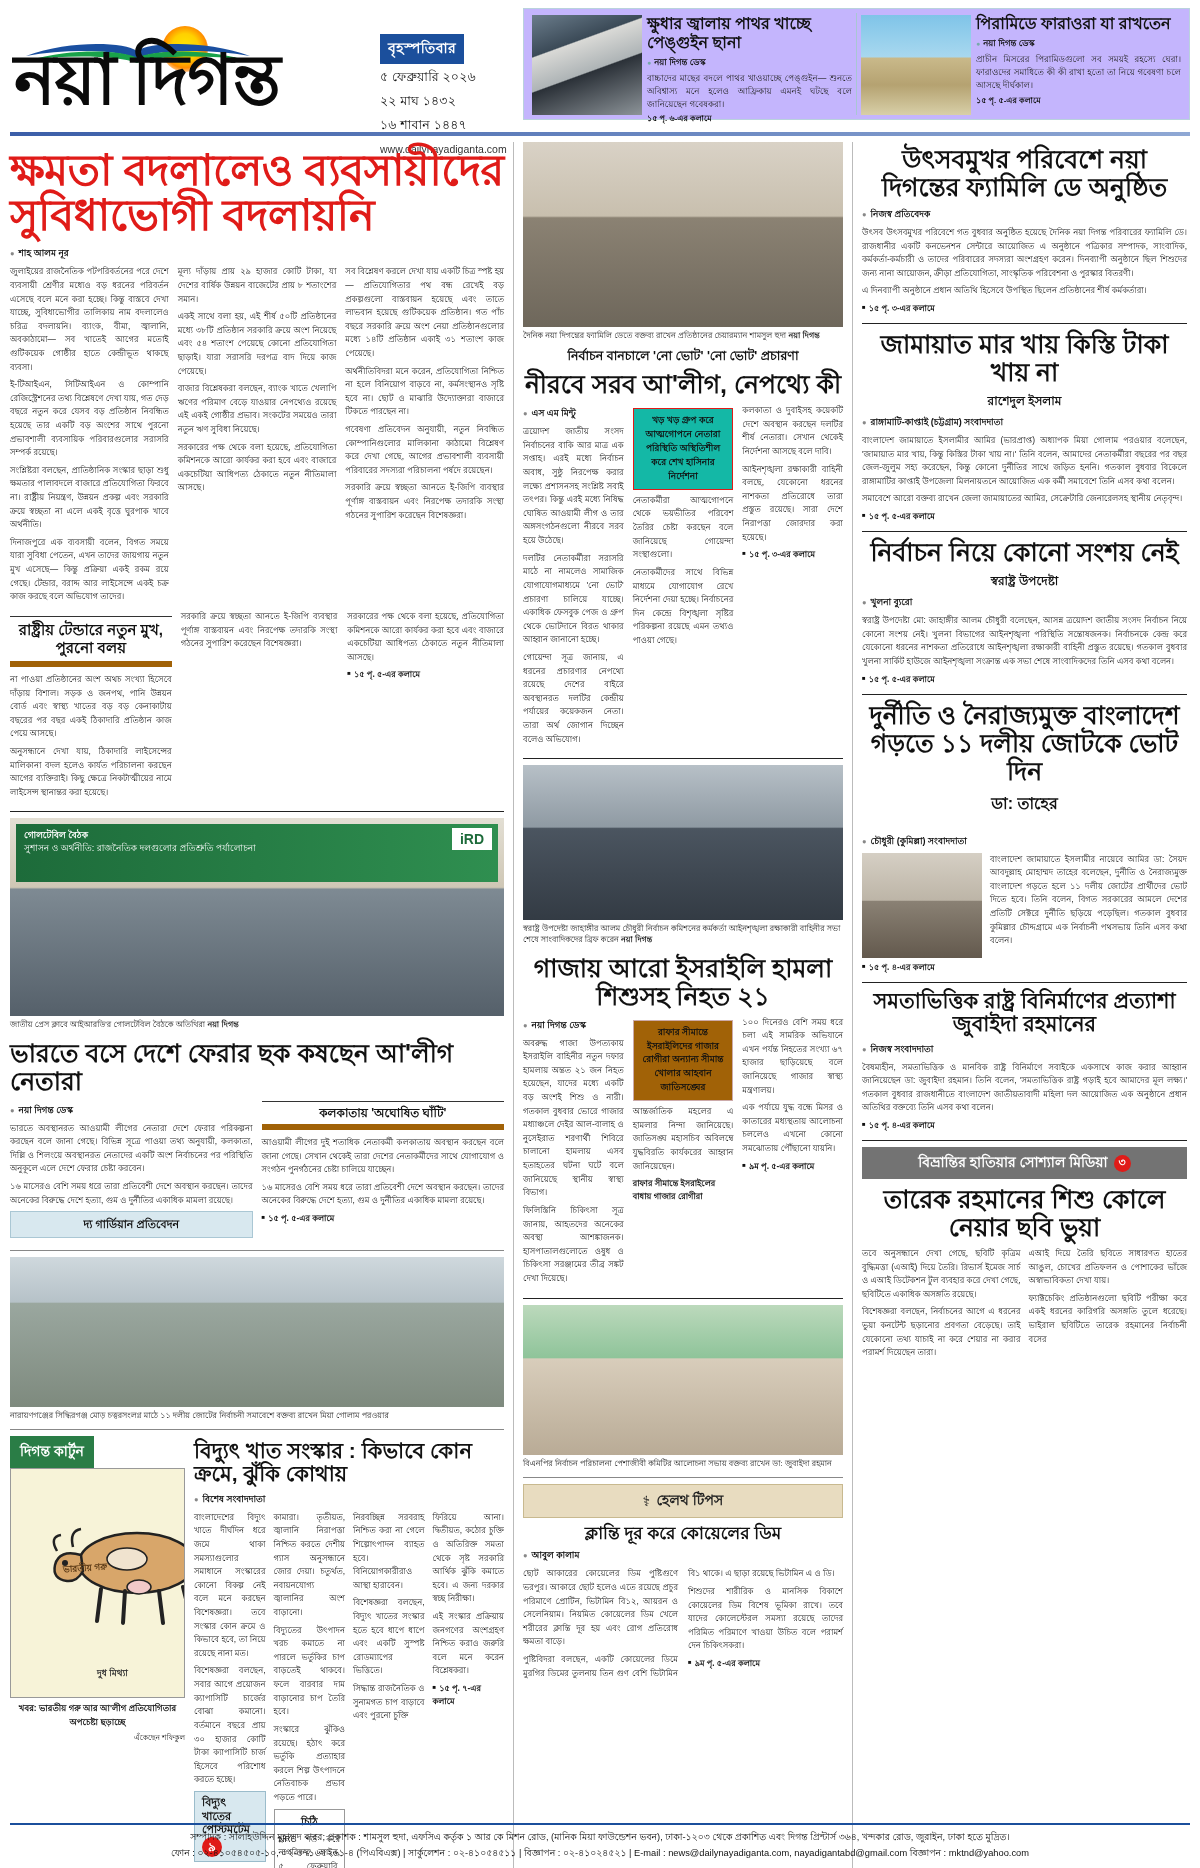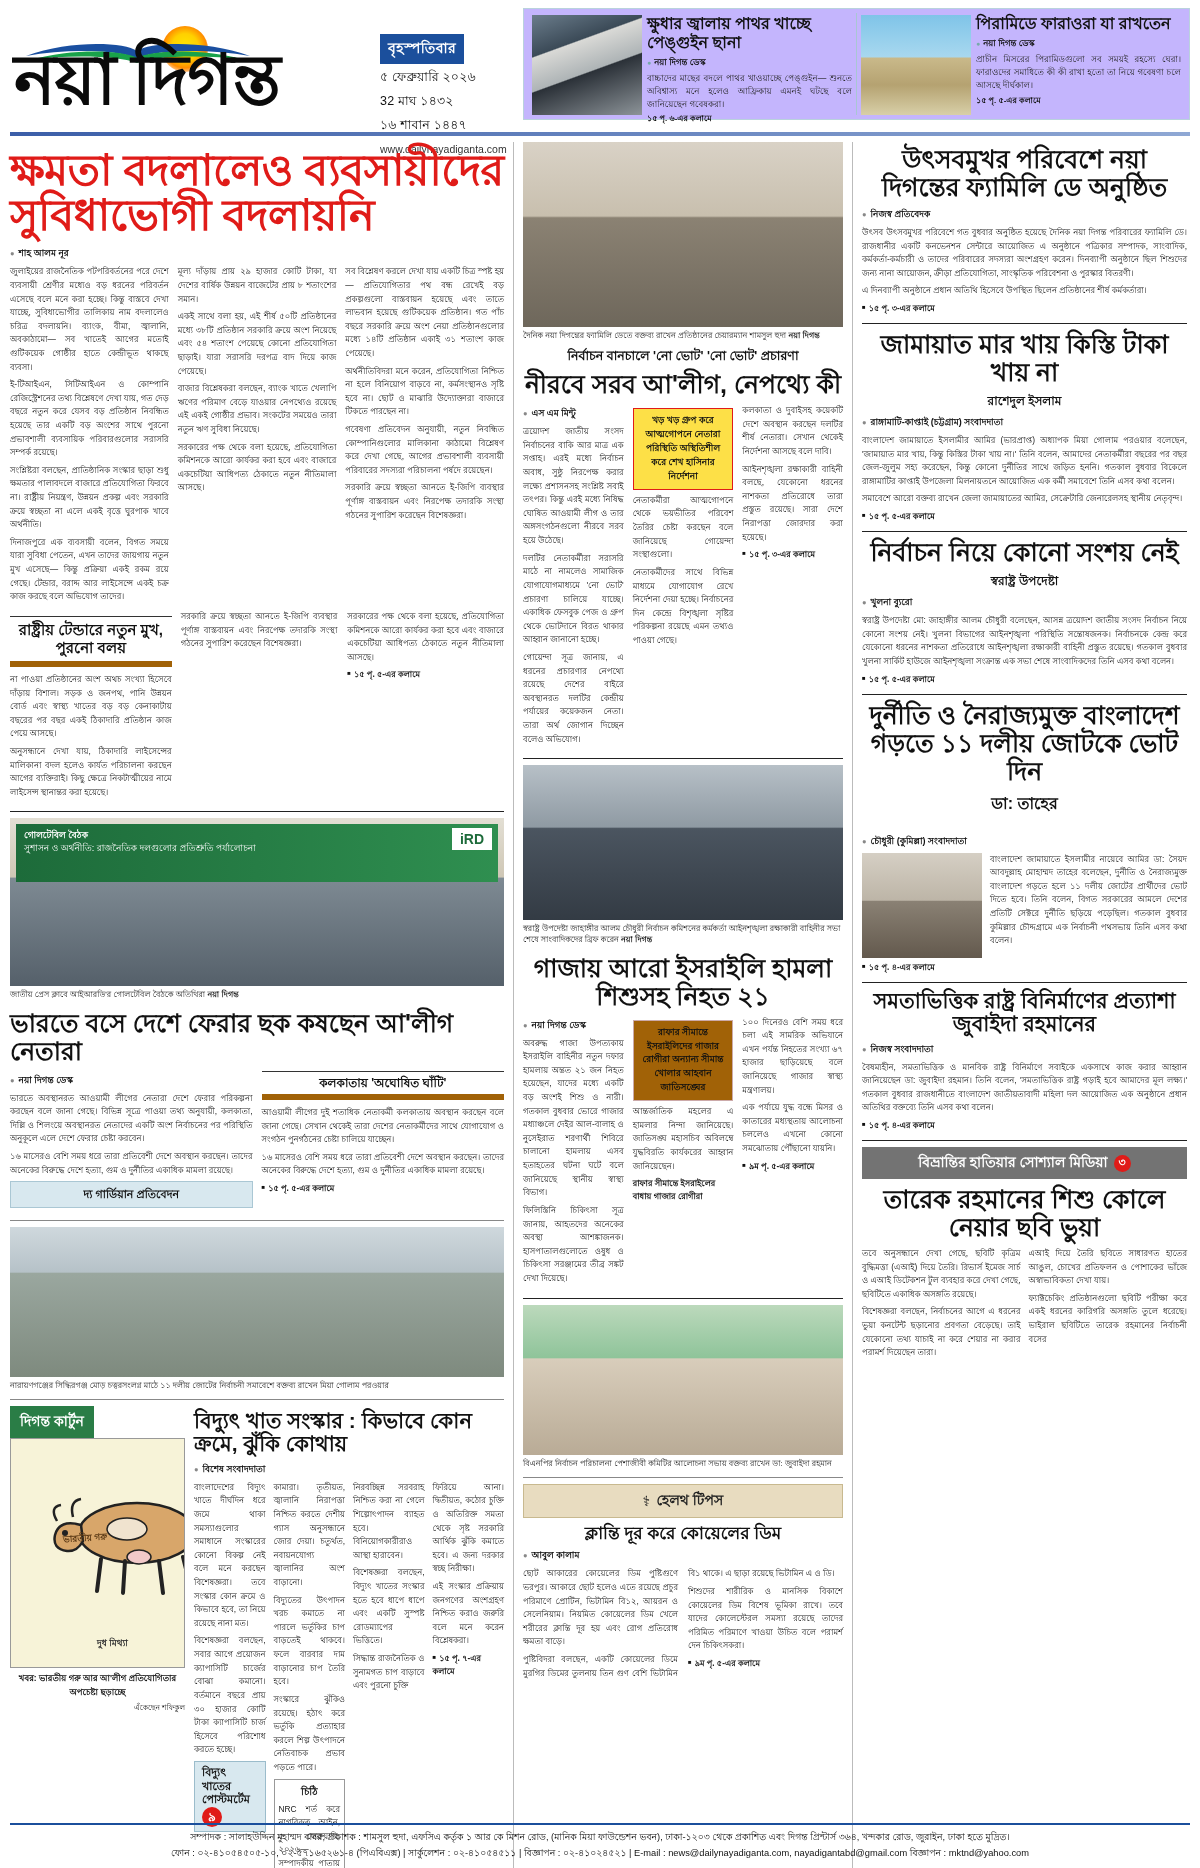--- a/index.html
+++ b/index.html
@@ -70,21 +70,21 @@
   .photo { background:#c9c9c9; width:100%; position:relative; overflow:hidden; }
   .cap { font-size:8px; line-height:1.4; margin-top:3px; color:#222; }
   .cap .src { font-weight:bold; }
 
   .hrule { border-top:1.6px solid #222; margin:8px 0 6px; }
   .hrule.thin { border-top:1px solid #888; }
 
   .boxed-sub { border-top:1px solid #333; border-bottom:6px solid #a16207; padding:4px 0; margin:6px 0; }
   .boxed-sub h4 { font-size:15px; text-align:center; line-height:1.2; }
 
-  .redbox { border:1.4px solid #e01b18; background:#fde047; padding:5px 6px; margin:4px 0;
+  .redbox { border:1.4px solid #e01b18; background:#14b8a6; padding:5px 6px; margin:4px 0;
             font-size:9px; line-height:1.55; font-weight:bold; text-align:center; }
   .tanbox { border:1px solid #caa; background:#a16207; padding:5px 6px; margin:4px 0;
             font-size:9px; line-height:1.55; text-align:center; font-weight:bold; }
   .bluebox { background:#d8e8ef; border:1px solid #aac7d4; padding:5px 6px; margin:4px 0;
              font-size:11px; line-height:1.3; font-weight:bold; text-align:center; }
 
   .sec-head { background:#737373; color:#fff; font-size:14px; font-weight:bold;
               padding:4px 8px; display:flex; align-items:center; justify-content:center; gap:6px; }
   .sec-head.tan { background:#e8dcc0; color:#222; border:1px solid #c8b98f; }
   .badge-num { background:#e01b18; color:#fff; border-radius:50%; width:17px; height:17px;
@@ -129,21 +129,21 @@
       <svg class="swoosh" viewBox="0 0 230 26">
         <path d="M2 14 C45 -2 100 0 113 9 C126 0 182 -2 226 14 C182 6 128 8 113 17 C98 8 44 6 2 14 Z" fill="#1a4fa0"></path>
         <path d="M6 18 C48 6 100 8 113 16 C126 8 180 6 222 18 C180 12 128 14 113 21 C98 14 46 12 6 18 Z" fill="#19a24a"></path>
       </svg>
       <div class="logo-text">নয়া দিগন্ত</div>
     </div>
 
     <div class="date-block">
       <div class="day-badge">বৃহস্পতিবার</div>
       <div class="date-line">৫ ফেব্রুয়ারি ২০২৬</div>
-      <div class="date-line">32 মাঘ ১৪৩২</div>
+      <div class="date-line">২২ মাঘ ১৪৩২</div>
       <div class="date-line">১৬ শাবান ১৪৪৭</div>
       <div class="site-url">www.dailynayadiganta.com</div>
     </div>
 
     <div class="teasers">
       <div class="teaser">
         <div class="t-photo peng"></div>
         <div class="t-body">
           <div class="t-title">ক্ষুধার জ্বালায় পাথর খাচ্ছে পেঙ্গুইন ছানা</div>
           <div class="t-by">নয়া দিগন্ত ডেস্ক</div>
@@ -213,21 +213,21 @@
           <div class="body-txt multi2">
             <p>সরকারি ক্রয়ে স্বচ্ছতা আনতে ই-জিপি ব্যবস্থার পূর্ণাঙ্গ বাস্তবায়ন এবং নিরপেক্ষ তদারকি সংস্থা গঠনের সুপারিশ করেছেন বিশেষজ্ঞরা।</p>
             <p>সরকারের পক্ষ থেকে বলা হয়েছে, প্রতিযোগিতা কমিশনকে আরো কার্যকর করা হবে এবং বাজারে একচেটিয়া আধিপত্য ঠেকাতে নতুন নীতিমালা আসছে।</p>
             <div class="cont">১৫ পৃ. ৫-এর কলামে</div>
           </div>
         </div>
       </div>
 
       <div class="hrule"></div>
 
-      <div class="photo ph-table" style="height:168px;">
+      <div class="photo ph-table" style="height:198px;">
         <div style="position:absolute; left:6px; top:6px; right:6px; height:58px;
                     background:linear-gradient(90deg,#1d6b3a,#2f8f50); color:#fff;
                     font-size:9px; padding:5px 8px; line-height:1.35;">
           <b>গোলটেবিল বৈঠক</b><br>
           <span>সুশাসন ও অর্থনীতি:
 রাজনৈতিক দলগুলোর প্রতিশ্রুতি পর্যালোচনা</span>
         </div>
         <div style="position:absolute; right:12px; top:10px; background:#fff; color:#1d6b3a;
                     font-size:14px; font-weight:bold; padding:3px 8px;">iRD</div>
       </div>

